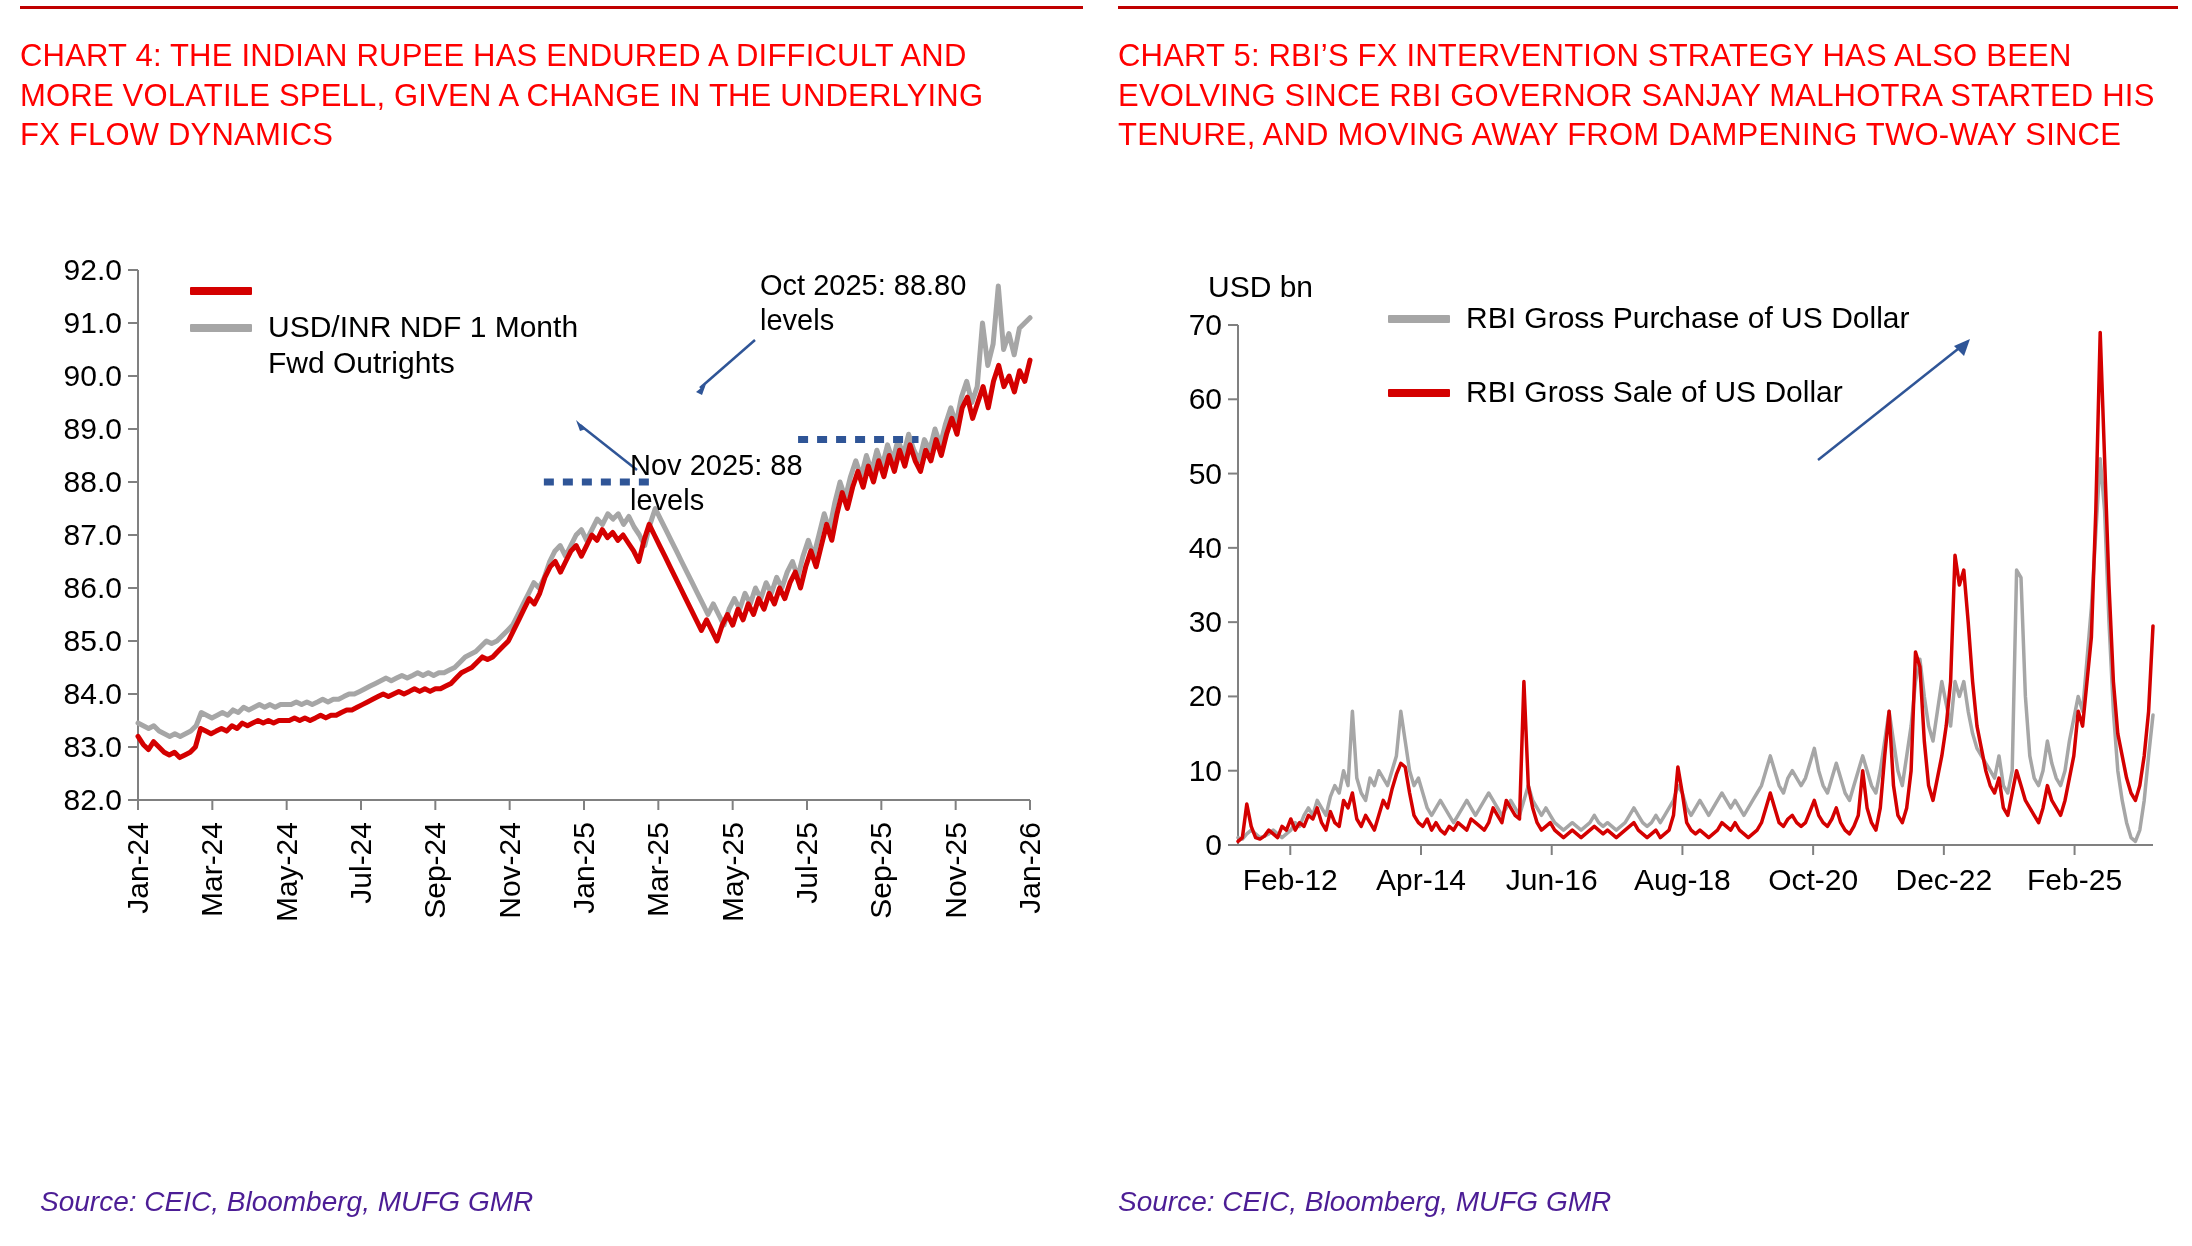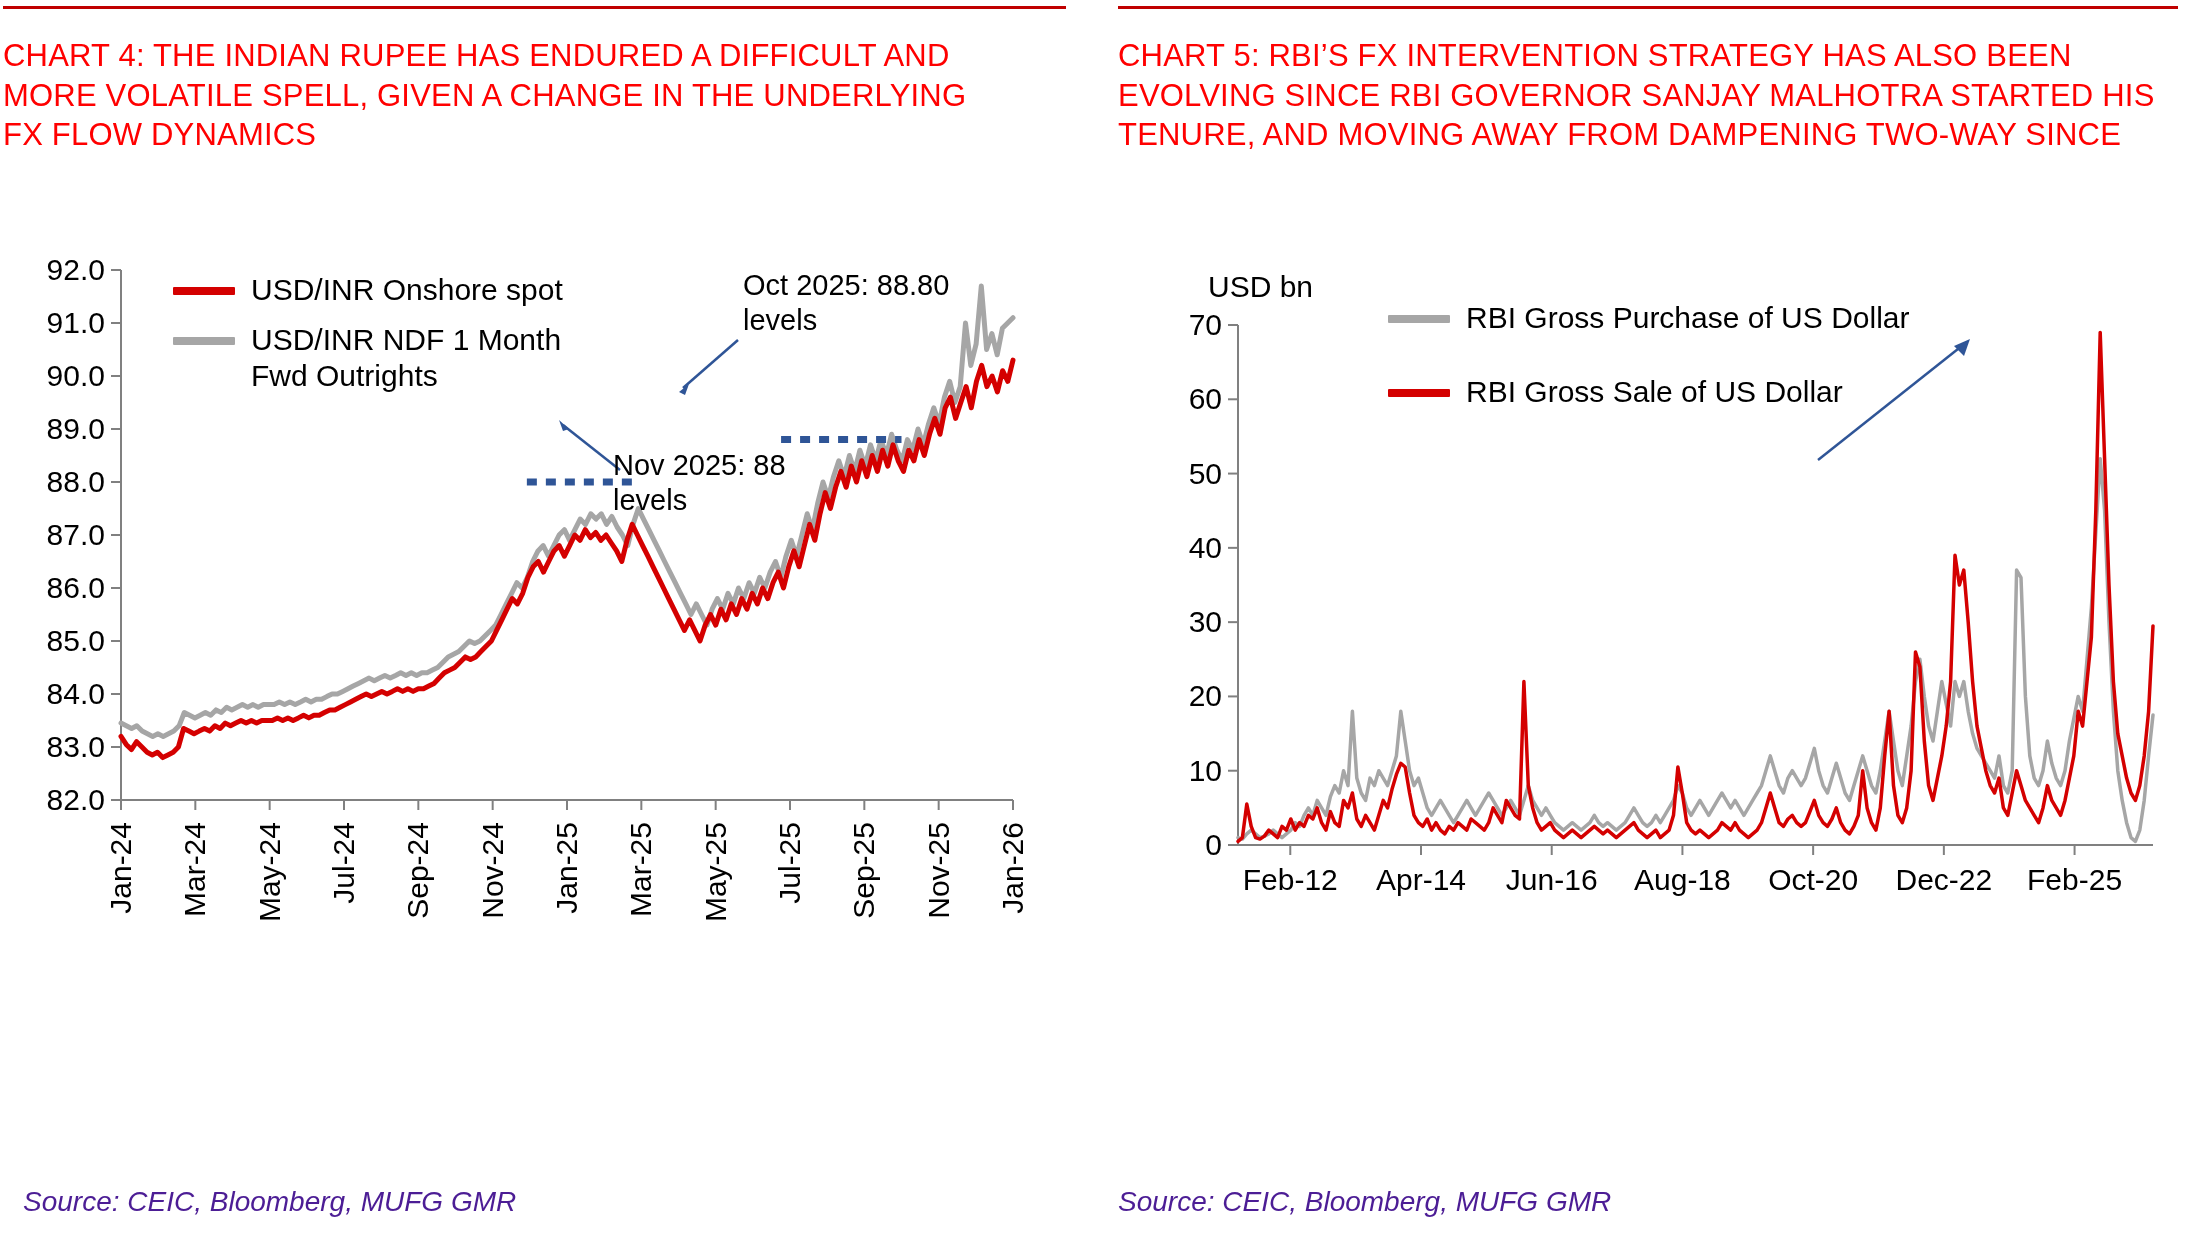--- a/index.html
+++ b/index.html
@@ -19,21 +19,21 @@
     width: 2192px;
     height: 1246px;
     box-sizing: border-box;
   }
   .panel {
     position: absolute;
     top: 0;
     height: 1246px;
     box-sizing: border-box;
   }
-  .panel-left  { left: 3px;   width: 1080px; text-decoration: underline; }
+  .panel-left  { left: 20px;   width: 1080px; text-decoration: underline; }
   .panel-right { left: 1118px; width: 1060px; }
 
   .top-rule {
     position: absolute;
     top: 6px;
     left: 0;
     height: 3px;
     background: #c00000;
   }
   .panel-left .top-rule  { width: 1063px; }
@@ -194,21 +194,20 @@
           <polygon points="556,190 566,199 560,201" fill="#2f5597"></polygon>
           <line x1="735" y1="110" x2="680" y2="158" stroke="#2f5597" stroke-width="2.5"></line>
           <polygon points="676,162 686,154 682,165" fill="#2f5597"></polygon>
         </g>
       </svg>
     </div>
 
     <div class="legend legend-left">
       <div class="legend-row">
         <div class="legend-swatch" style="background:#d40000"></div>
-        <div class="legend-label">USD/INR Onshore spot</div>
       </div>
       <div class="legend-row">
         <div class="legend-swatch" style="background:#a6a6a6"></div>
         <div class="legend-label">USD/INR NDF 1 Month Fwd Outrights</div>
       </div>
     </div>
 
     <div class="annot annot-feb">Nov 2025: 88 levels</div>
     <div class="annot annot-oct">Oct 2025: 88.80 levels</div>
 

